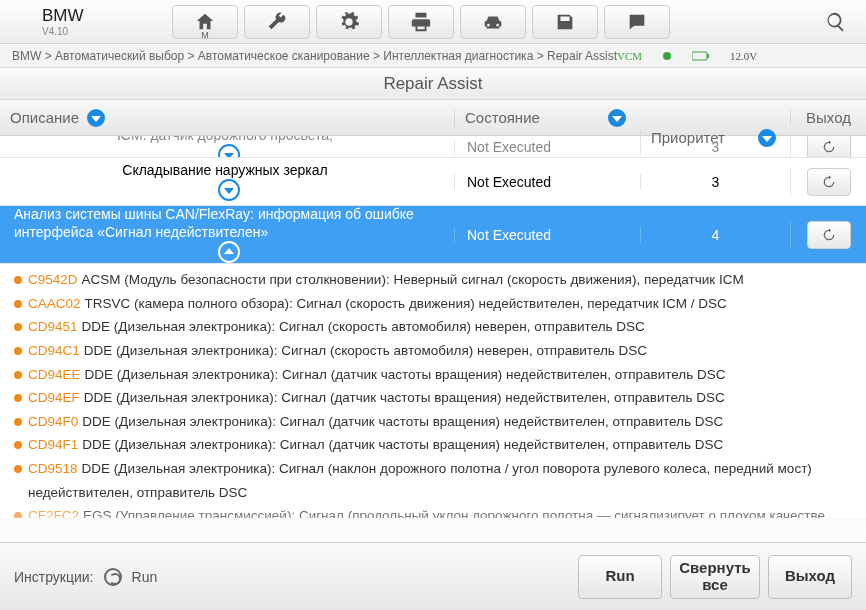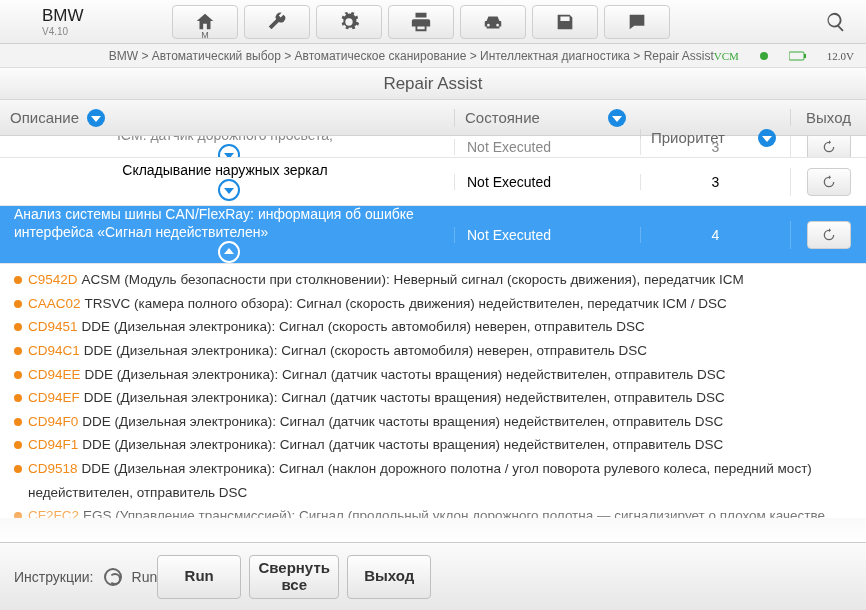--- a/index.html
+++ b/index.html
@@ -5,21 +5,21 @@
   * { box-sizing: border-box; margin: 0; padding: 0; }
   html, body { width: 866px; height: 610px; font-family: Arial, Helvetica, sans-serif; background: #f5f5f5; overflow: hidden; }
   .topbar { display: flex; align-items: center; height: 44px; background: linear-gradient(#fdfdfd,#ededed); border-bottom: 1px solid #d0d0d0; padding: 0 10px; }
   .brand { width: 130px; margin-left: 32px; }
   .brand-title { font-size: 17px; color: #222; font-weight: 500; }
   .brand-ver { font-size: 10px; color: #888; }
   .tb-buttons { display: flex; gap: 6px; flex: 1; }
   .tb-btn { width: 66px; height: 34px; border: 1px solid #cfcfcf; border-radius: 4px; background: linear-gradient(#fefefe,#e8e8e8); display: flex; align-items: center; justify-content: center; color: #555; }
   .tb-btn svg { width: 22px; height: 22px; fill: #555; }
   .tb-search { width: 40px; display: flex; align-items: center; justify-content: center; color: #555; }
-  .breadcrumb-bar { display: flex; align-items: center; justify-content: flex-end; height: 24px; background: #f3f3f3; border-bottom: 1px solid #ddd; padding: 0 12px; font-size: 12px; color: #666; }
+  .breadcrumb-bar { display: flex; align-items: center; justify-content: flex-start; height: 24px; background: #f3f3f3; border-bottom: 1px solid #ddd; padding: 0 12px; font-size: 12px; color: #666; }
   .status-right { display: flex; align-items: center; gap: 20px; color: #39a839; font-size: 11px; font-family: Liberation Serif, serif; }
   .batt { color: #39a839; }
   .batt-v { color: #555; }
   .title-row { height: 32px; text-align: center; font-size: 17px; color: #555; background: linear-gradient(#fcfcfc,#eaeaea); border-bottom: 1px solid #d6d6d6; line-height: 32px; }
   .head-row { display: flex; height: 36px; background: linear-gradient(#f8f8f8,#e6e6e6); border-bottom: 1px solid #d2d2d2; align-items: center; color: #666; font-size: 15px; }
   .col-desc { width: 454px; padding-left: 10px; display: flex; align-items: center; gap: 8px; }
   .col-state { width: 186px; display: flex; align-items: center; justify-content: space-between; padding: 0 14px 0 10px; border-left: 1px solid #d6d6d6; }
   .col-prio { width: 150px; display: flex; align-items: center; justify-content: space-between; padding: 0 14px 0 10px; border-left: 1px solid #d6d6d6; margin-top: 40px; }
   .col-opt { width: 76px; text-align: center; border-left: 1px solid #d6d6d6; }
   .sort-icon { width: 18px; height: 18px; background: #1a8ae2; border-radius: 50%; display: inline-block; position: relative; }
@@ -40,21 +40,21 @@
   .tc-prio { width: 150px; text-align: center; font-size: 14px; border-left: 1px solid #e5e5e5; }
   .trow.sel .tc-prio { border-left: 1px solid #66b4f6; }
   .tc-opt { width: 76px; text-align: center; border-left: 1px solid #e5e5e5; }
   .trow.sel .tc-opt { border-left: 1px solid #66b4f6; }
   .runbtn { width: 44px; height: 28px; border: 1px solid #cfcfcf; border-radius: 4px; background: linear-gradient(#fefefe,#e8e8e8); display: inline-flex; align-items: center; justify-content: center; }
   .runbtn svg { width: 16px; height: 16px; fill: #666; }
   .details { height: 254px; overflow: hidden; padding: 4px 14px 0 14px; background: #fff; font-size: 13.5px; color: #333; line-height: 1.75; }
   .dline { display: flex; }
   .bullet { width: 8px; height: 8px; background: #f28a1a; border-radius: 50%; margin-top: 8px; margin-right: 6px; flex-shrink: 0; }
   .code { color: #f28a1a; margin-right: 4px; }
-  .bottom { position: absolute; left:0; right:0; bottom: 0; height: 68px; background: linear-gradient(#fbfbfb,#e7e7e7); border-top: 1px solid #ccc; display: flex; align-items: center; padding: 0 14px; }
+  .bottom { position: absolute; left:0; right:0; bottom: 0; height: 68px; background: linear-gradient(#fbfbfb,#e7e7e7); border-top: 1px solid #ccc; display: flex; align-items: center; padding: 0 14px; justify-content: space-between; }
   .legend { display: flex; align-items: center; gap: 10px; font-size: 14px; color: #555; }
   .legend-ico { width: 18px; height: 18px; border: 2px solid #666; border-radius: 50%; position: relative; }
   .legend-ico::after { content: ""; position: absolute; left: 3px; top: 3px; width: 8px; height: 8px; border: 2px solid #666; border-left-color: transparent; border-radius: 50%; }
   .bbuttons { display: flex; gap: 8px; }
   .bbtn { height: 44px; min-width: 84px; padding: 0 12px; border: 1px solid #bfbfbf; border-radius: 4px; background: linear-gradient(#fefefe,#e6e6e6); font-size: 15px; font-weight: bold; color: #333; display: flex; align-items: center; justify-content: center; text-align: center; line-height: 1.1; }
   .fade { position: absolute; left:0; right:0; bottom: 68px; height: 40px; background: linear-gradient(rgba(255,255,255,0),#fff); pointer-events:none; }
 </style>
 </head>
 <body>
 

